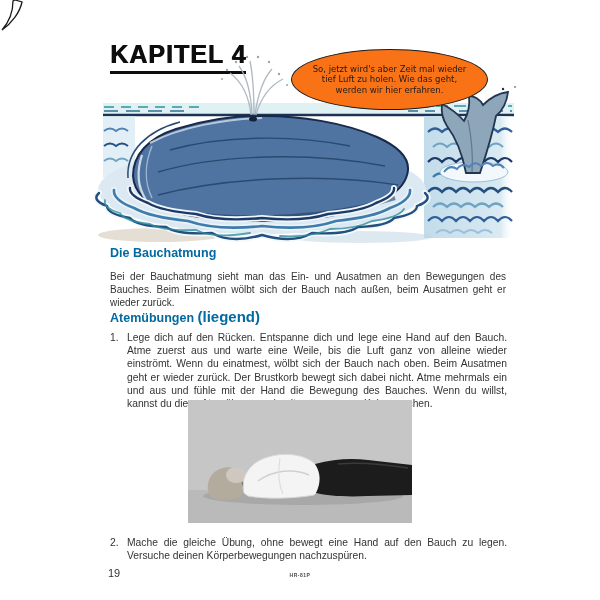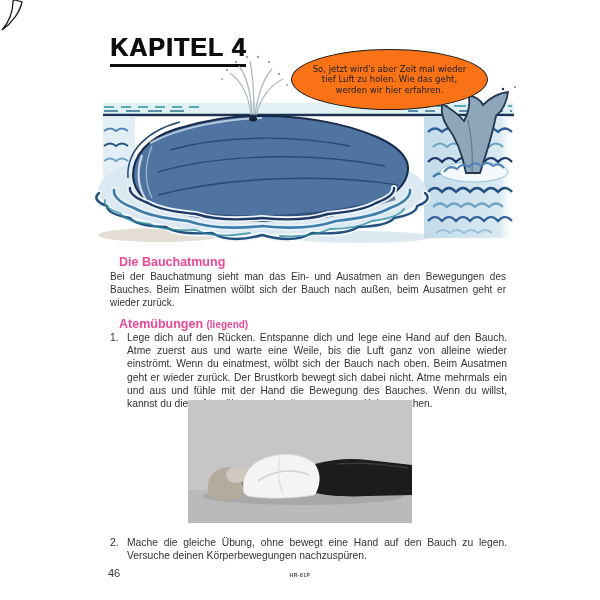--- a/index.html
+++ b/index.html
@@ -2,42 +2,42 @@
 <html><head>
 <meta charset="utf-8">
 <style>
   html,body{margin:0;padding:0;background:#fff;}
   .page{
     position:relative;width:600px;height:600px;background:#ffffff;
     font-family:"Liberation Sans",sans-serif;color:#2e2e2e;overflow:hidden;
   }
   
   .chapter-title{
-    position:absolute;left:110px;top:33px;margin:0;
+    position:absolute;left:110px;top:40px;margin:0;
     font-size:25px;font-weight:bold;letter-spacing:1px;color:#0d0d0d;
     text-shadow:0.7px 0 0 #0d0d0d;
     border-bottom:3.5px solid #0d0d0d;padding-bottom:2px;display:inline-block;
   }
   
   .illustration{position:absolute;left:0;top:0;width:600px;height:250px;}
   .illustration svg{position:absolute;left:0;top:0;}
   
   .bubble{
     position:absolute;left:291px;top:49px;width:197px;height:61px;
     border:1.5px solid #1c1c1c;border-radius:50%;background:#f97316;
     display:flex;align-items:center;justify-content:flex-start;text-align:center;
     padding:2px 13px;box-sizing:border-box;z-index:4;
     font-family:"DejaVu Sans",sans-serif;font-size:8.5px;line-height:1.25;color:#1c1c1c;
   }
   .bubble-tail{position:absolute;left:333px;top:106px;z-index:3;}
   
-  .h-section{position:absolute;left:110px;margin:9px;font-size:12.5px;font-weight:bold;color:#ec4899;}
+  .h-section{position:absolute;left:110px;margin:0;font-size:12.5px;font-weight:bold;color:#0369a1;}
   .h-bauch{top:246px;}
   .h-atem{top:308px;}
-  .h-suffix{font-size:10px;font-weight:bold;}
+  .h-suffix{font-size:15px;font-weight:bold;}
   .body-text{
     position:absolute;left:110px;width:396px;margin:0;
     font-size:10px;line-height:13.2px;text-align:justify;color:#333;
   }
   .p-bauch{top:270px;}
   .list-item{position:absolute;left:110px;width:397px;display:flex;}
   .li-1{top:331px;}
   .li-2{top:536px;}
   .list-num{flex:0 0 17px;font-size:10.3px;line-height:13.2px;color:#333;}
   .list-text{flex:1;font-size:10.3px;line-height:13.2px;text-align:justify;color:#333;}
@@ -200,16 +200,16 @@
       <path d="M127 64 C146 59 162 58 180 60 L224 65 L224 95 L180 96 C158 97 140 96 128 93 C133 83 133 73 127 64 Z" fill="#1c1c1c"></path>
       <path d="M150 64 C170 62 195 64 220 68" stroke="#3a3a3a" stroke-width="1.4" fill="none"></path>
     </svg>
   </div>
 
   <div class="list-item li-2">
     <span class="list-num">2.</span>
     <div class="list-text">Mache die gleiche Übung, ohne bewegt eine Hand auf den Bauch zu legen. Versuche deinen Körperbewegungen nachzuspüren.</div>
   </div>
 
-  <span class="page-number">46</span>
+  <span class="page-number">19</span>
   <div class="footer-code">HR-81P</div>
 
 </div>
 
 </body></html>

